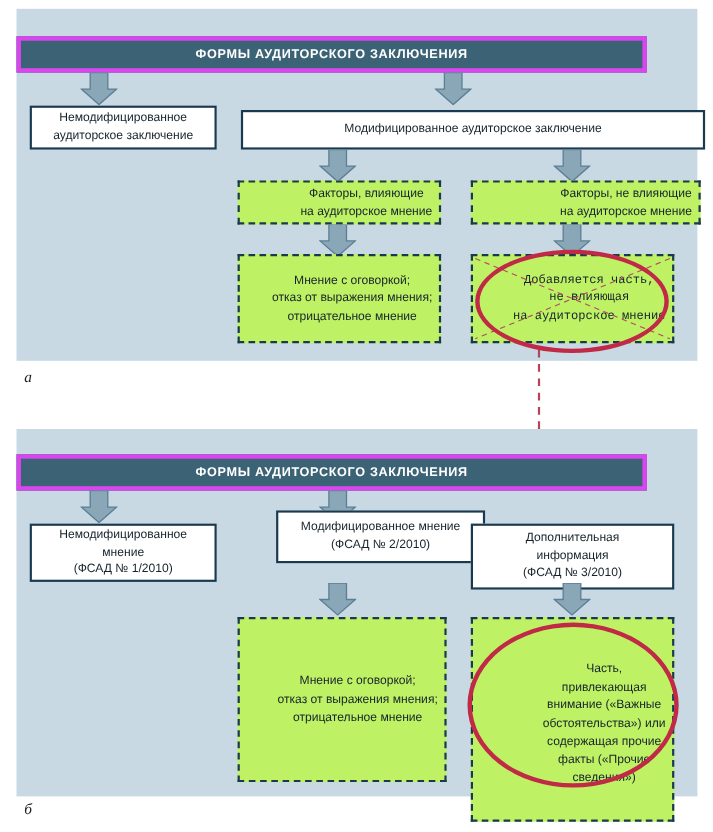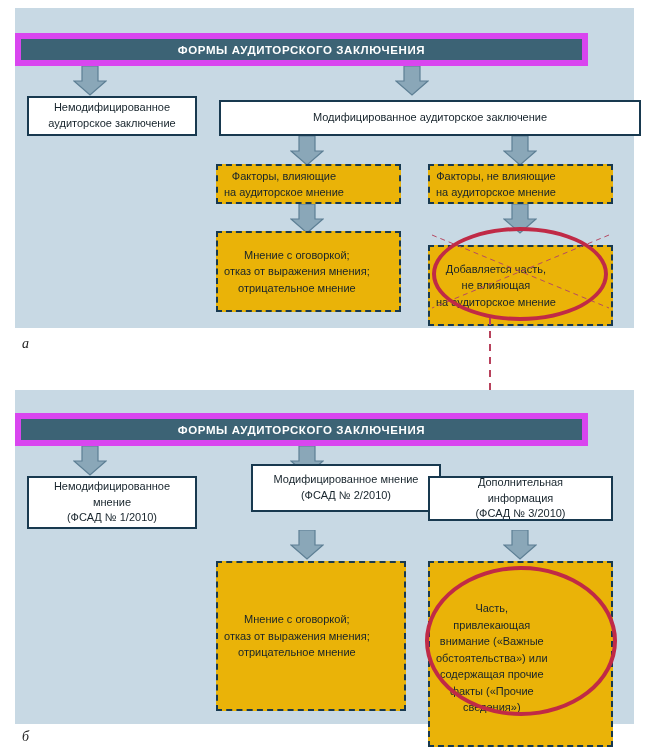--- a/index.html
+++ b/index.html
@@ -18,21 +18,21 @@
   }
   #panel-a{top:8px;height:320px;}
   #panel-b{top:390px;height:334px;}
 
   .header-bar{
     position:absolute;
     left:15px;
     width:573px;
     height:33px;
     background:#3c6375;
-    border:6px solid #d946ef;
+    border:4px solid #d946ef;
     box-sizing:border-box;
     color:#ffffff;
     font-size:11.5px;
     font-weight:bold;
     letter-spacing:.6px;
     display:flex;
     align-items:center;
     justify-content:center;
     text-align:center;
   }
@@ -46,26 +46,26 @@
     align-items:center;
     justify-content:center;
     text-align:center;
     color:#16232b;
     font-size:11px;
     line-height:1.45;
     padding:2px 4px;
   }
   .dashed-box{
     position:absolute;
-    background:#eab308;
+    background:#bef264;
     border:2px dashed #18394f;
     box-sizing:border-box;
     display:flex;
     align-items:center;
-    justify-content:flex-start;
+    justify-content:flex-end;
     text-align:center;
     color:#16232b;
     font-size:11px;
     line-height:1.5;
     padding:2px 6px;
   }
   .box-text{white-space:pre-line;}
 
   
   .arrow{
@@ -132,21 +132,21 @@
   <svg viewBox="0 0 34 30">
       <polygon points="9,0 25,0 25,15 33,15 17,29 1,15 9,15" fill="#8aa7b8" stroke="#5d7f94" stroke-width="1.2"></polygon>
     </svg>
 </div>
 
 <div class="dashed-box" style="left:216px;top:164px;width:185px;height:40px;">
   <span class="box-text">Факторы, влияющие
 на аудиторское мнение</span>
 </div>
 
-<div class="dashed-box" style="left:428px;top:164px;width:185px;height:40px;">
+<div class="dashed-box" style="left:428px;top:164px;width:209px;height:40px;">
   <span class="box-text">Факторы, не влияющие
 на аудиторское мнение</span>
 </div>
 
 <div class="arrow" style="left:290px;top:204px;">
   <svg viewBox="0 0 34 30">
       <polygon points="9,0 25,0 25,15 33,15 17,29 1,15 9,15" fill="#8aa7b8" stroke="#5d7f94" stroke-width="1.2"></polygon>
     </svg>
 </div>
 <div class="arrow" style="left:503px;top:204px;">
@@ -154,21 +154,21 @@
       <polygon points="9,0 25,0 25,15 33,15 17,29 1,15 9,15" fill="#8aa7b8" stroke="#5d7f94" stroke-width="1.2"></polygon>
     </svg>
 </div>
 
 <div class="dashed-box" style="left:216px;top:231px;width:185px;height:81px;">
   <span class="box-text">Мнение с оговоркой;
 отказ от выражения мнения;
 отрицательное мнение</span>
 </div>
 
-<div class="dashed-box" style="left:428px;top:245px;width:185px;height:81px;">
+<div class="dashed-box" style="left:428px;top:231px;width:185px;height:81px;font-family:Liberation Mono, monospace;">
   <span class="box-text">Добавляется часть,
 не влияющая
 на аудиторское мнение</span>
 </div>
 
 <div class="xmark" style="left:428px;top:231px;width:185px;height:81px;">
   <svg width="185" height="81" viewBox="0 0 185 81">
     <line x1="4" y1="4" x2="181" y2="77" stroke="#b54a63" stroke-width="1" stroke-dasharray="5,4"></line>
     <line x1="181" y1="4" x2="4" y2="77" stroke="#b54a63" stroke-width="1" stroke-dasharray="5,4"></line>
   </svg>
@@ -206,21 +206,21 @@
   <span class="box-text">Немодифицированное
 мнение
 (ФСАД № 1/2010)</span>
 </div>
 
 <div class="solid-box" style="left:216px;top:464px;width:190px;height:48px;margin-left:35px;">
   <span class="box-text">Модифицированное мнение
 (ФСАД № 2/2010)</span>
 </div>
 
-<div class="solid-box" style="left:428px;top:476px;width:185px;height:45px;">
+<div class="solid-box" style="left:428px;top:476px;width:185px;height:60px;">
   <span class="box-text">Дополнительная
 информация
 (ФСАД № 3/2010)</span>
 </div>
 
 <div class="arrow" style="left:290px;top:530px;">
   <svg viewBox="0 0 34 30">
       <polygon points="9,0 25,0 25,15 33,15 17,29 1,15 9,15" fill="#8aa7b8" stroke="#5d7f94" stroke-width="1.2"></polygon>
     </svg>
 </div>

